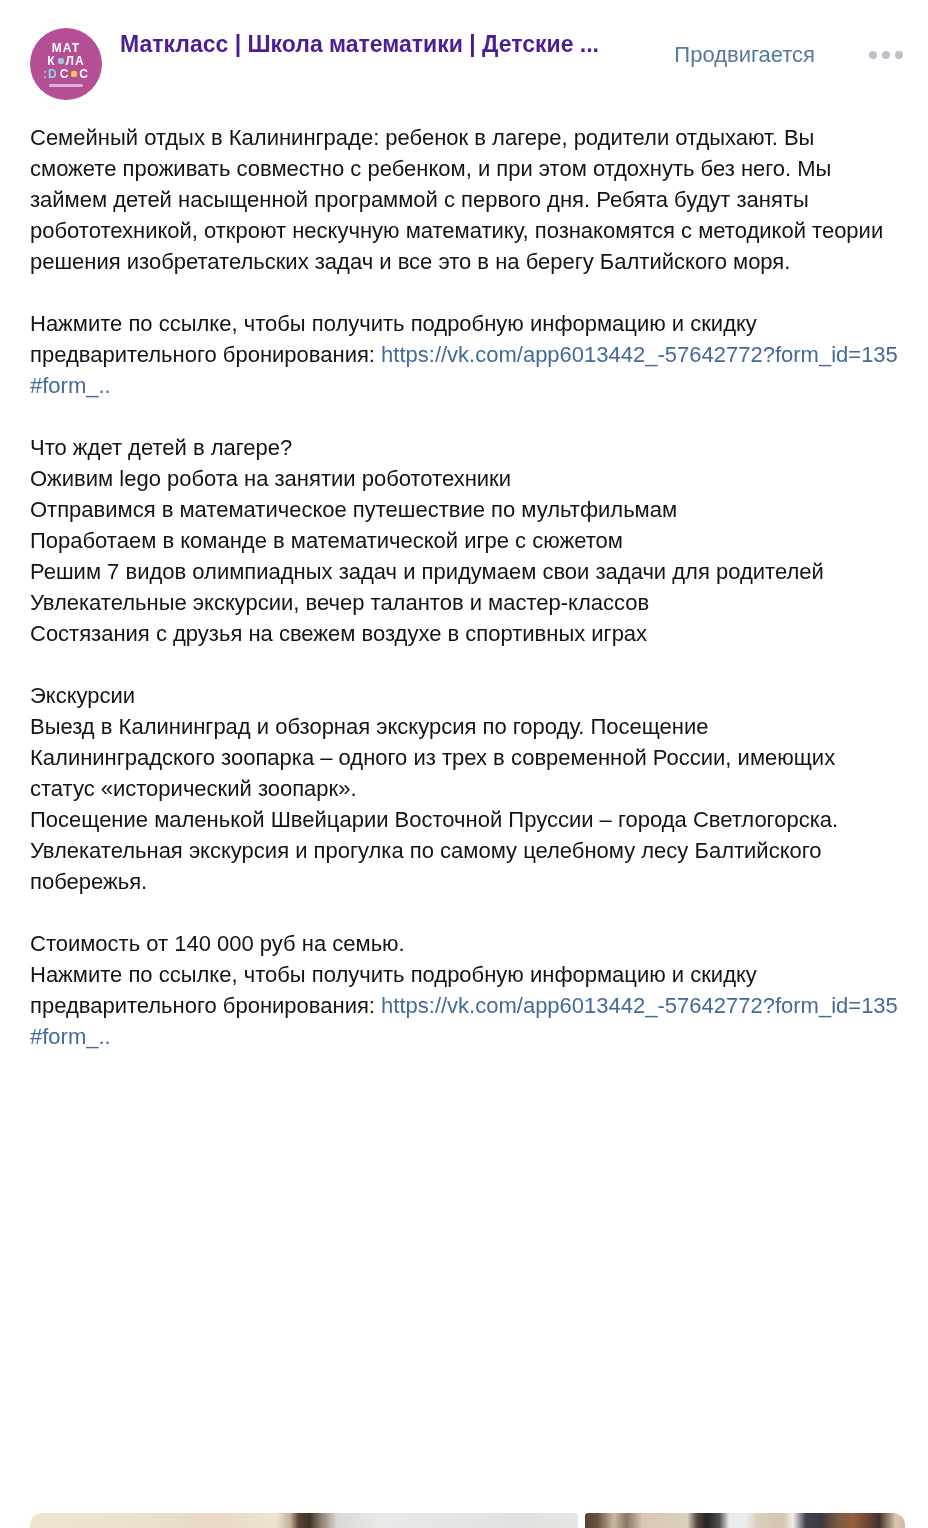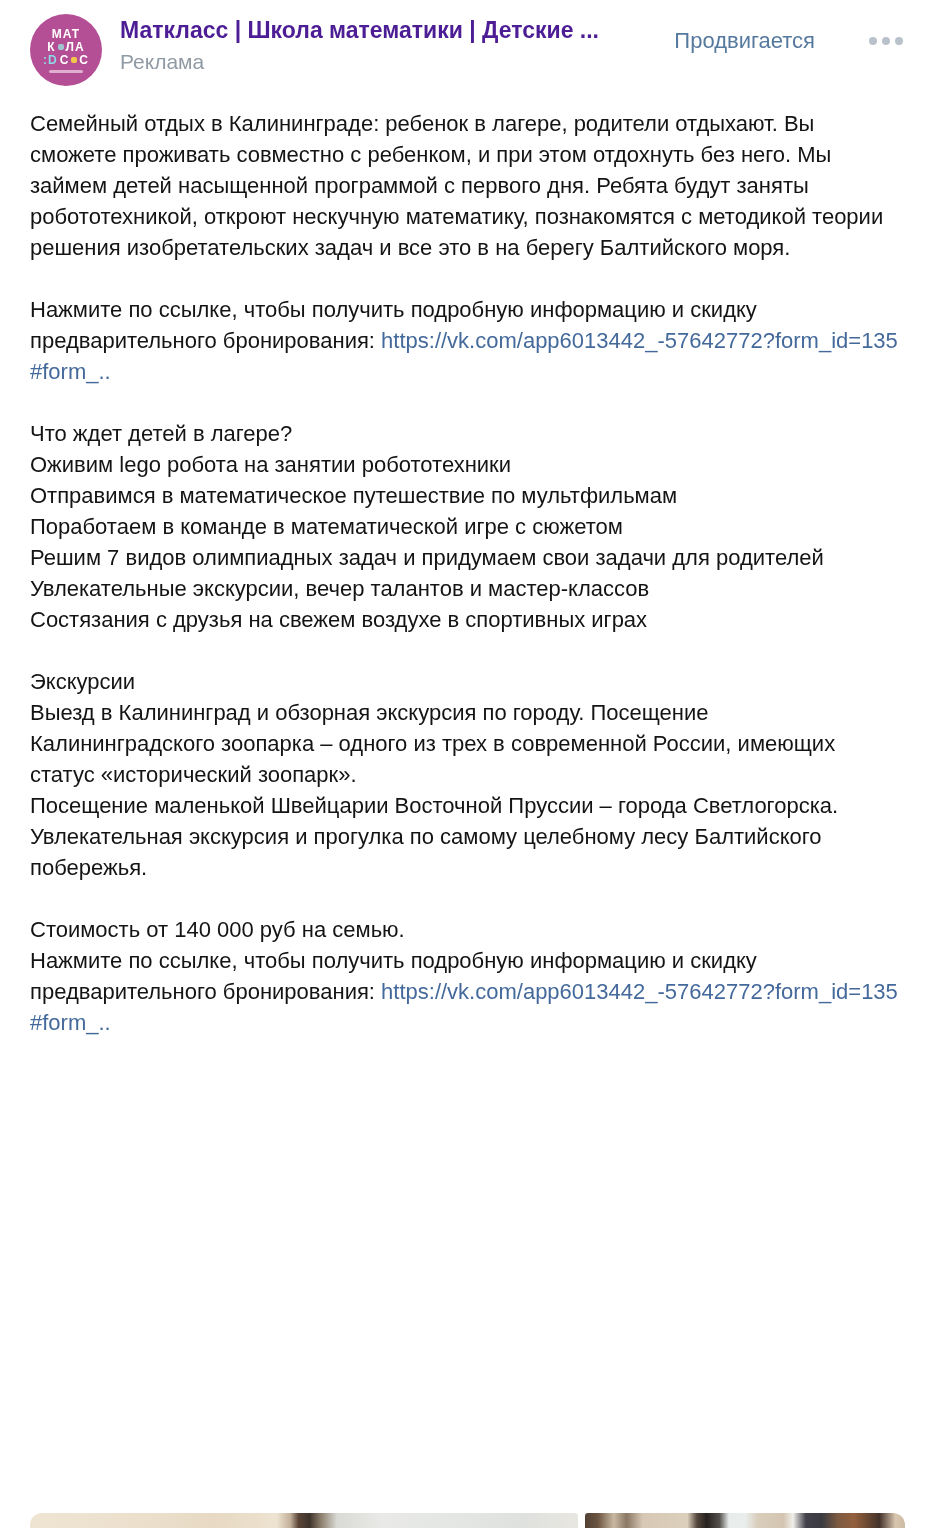--- a/index.html
+++ b/index.html
@@ -9,21 +9,21 @@
   }
   body {
     width: 928px;
     height: 1528px;
     overflow: hidden;
     position: relative;
     font-family: "Liberation Sans", "DejaVu Sans", sans-serif;
     color: #141414;
   }
   .post {
-    padding: 14px 23px 0 30px;
+    padding: 28px 23px 0 30px;
     width: 875px;
   }
   
   .post-header {
     display: flex;
     align-items: flex-start;
   }
   .avatar {
     width: 72px;
     height: 72px;
@@ -182,21 +182,20 @@
         <span class="smile">:D</span>
         <span>С</span>
         <span class="accent-dot dot-yellow"></span>
         <span>С</span>
       </span>
       <span class="tagline-bar"></span>
     </div>
 
     <div class="header-info">
       <a class="community-name">Маткласс | Школа математики | Детские ...</a>
-      <div class="ad-label">Реклама</div>
     </div>
 
     <div class="header-right">
       <a class="promoted">Продвигается</a>
       <button class="more-btn">
         <span class="dot"></span>
         <span class="dot"></span>
         <span class="dot"></span>
       </button>
     </div>

